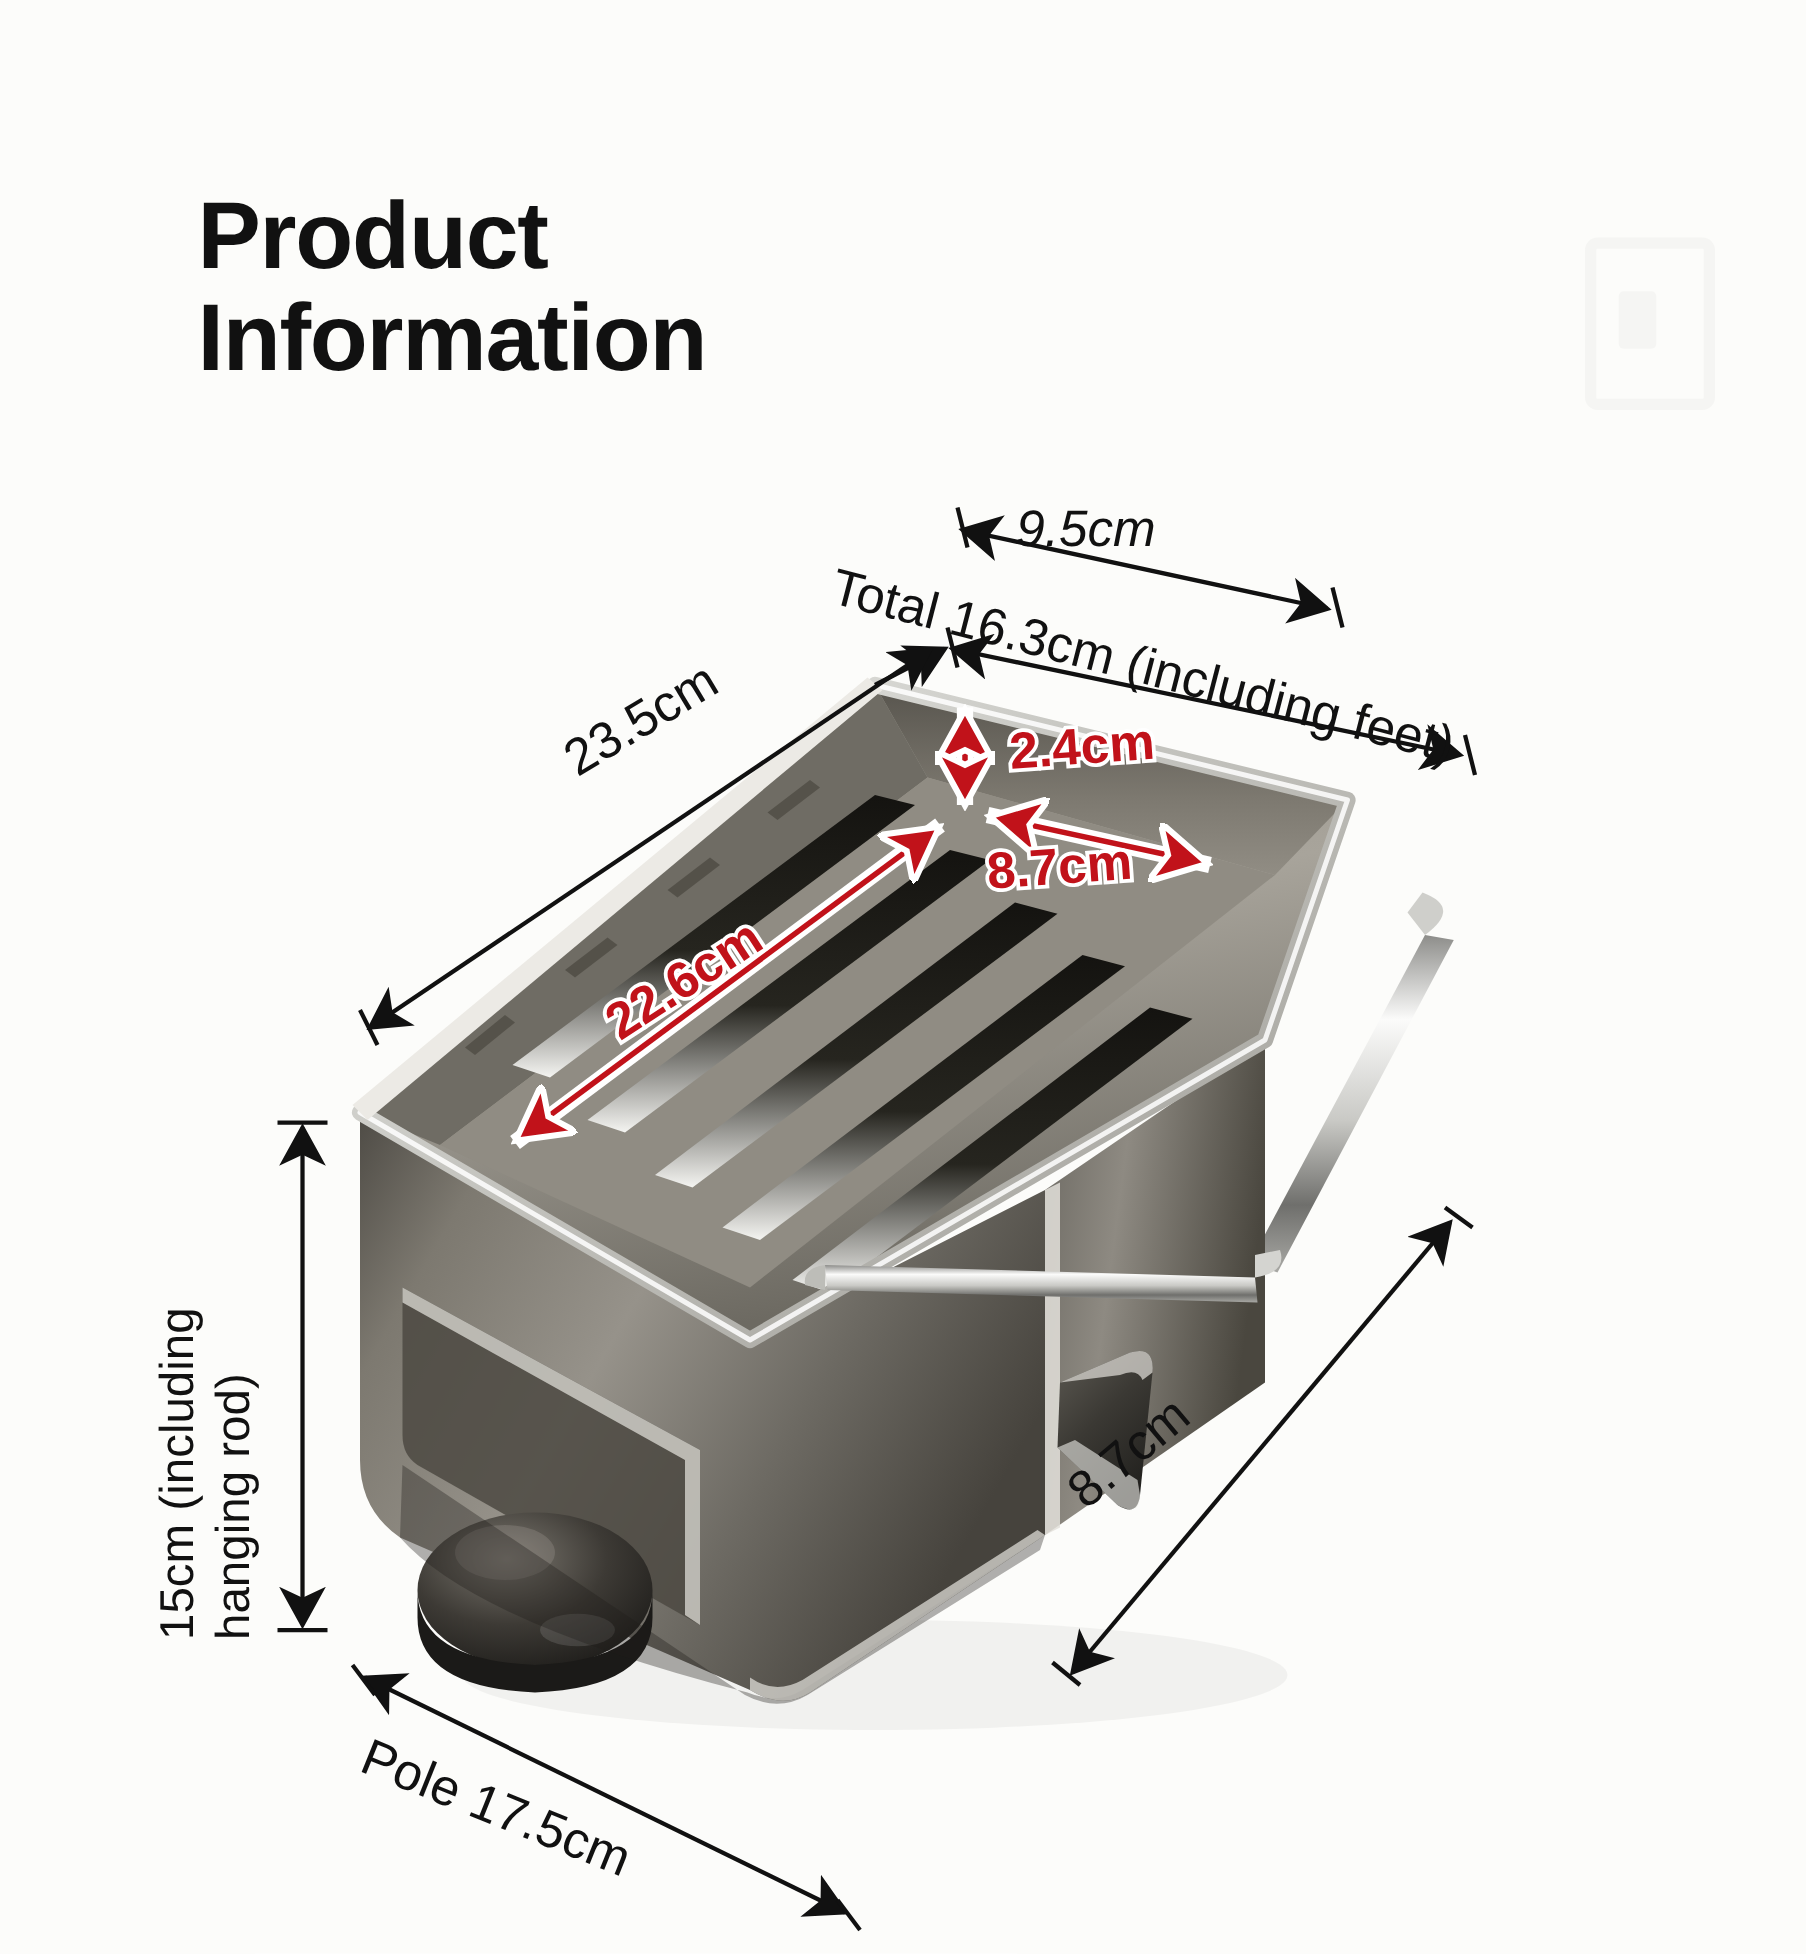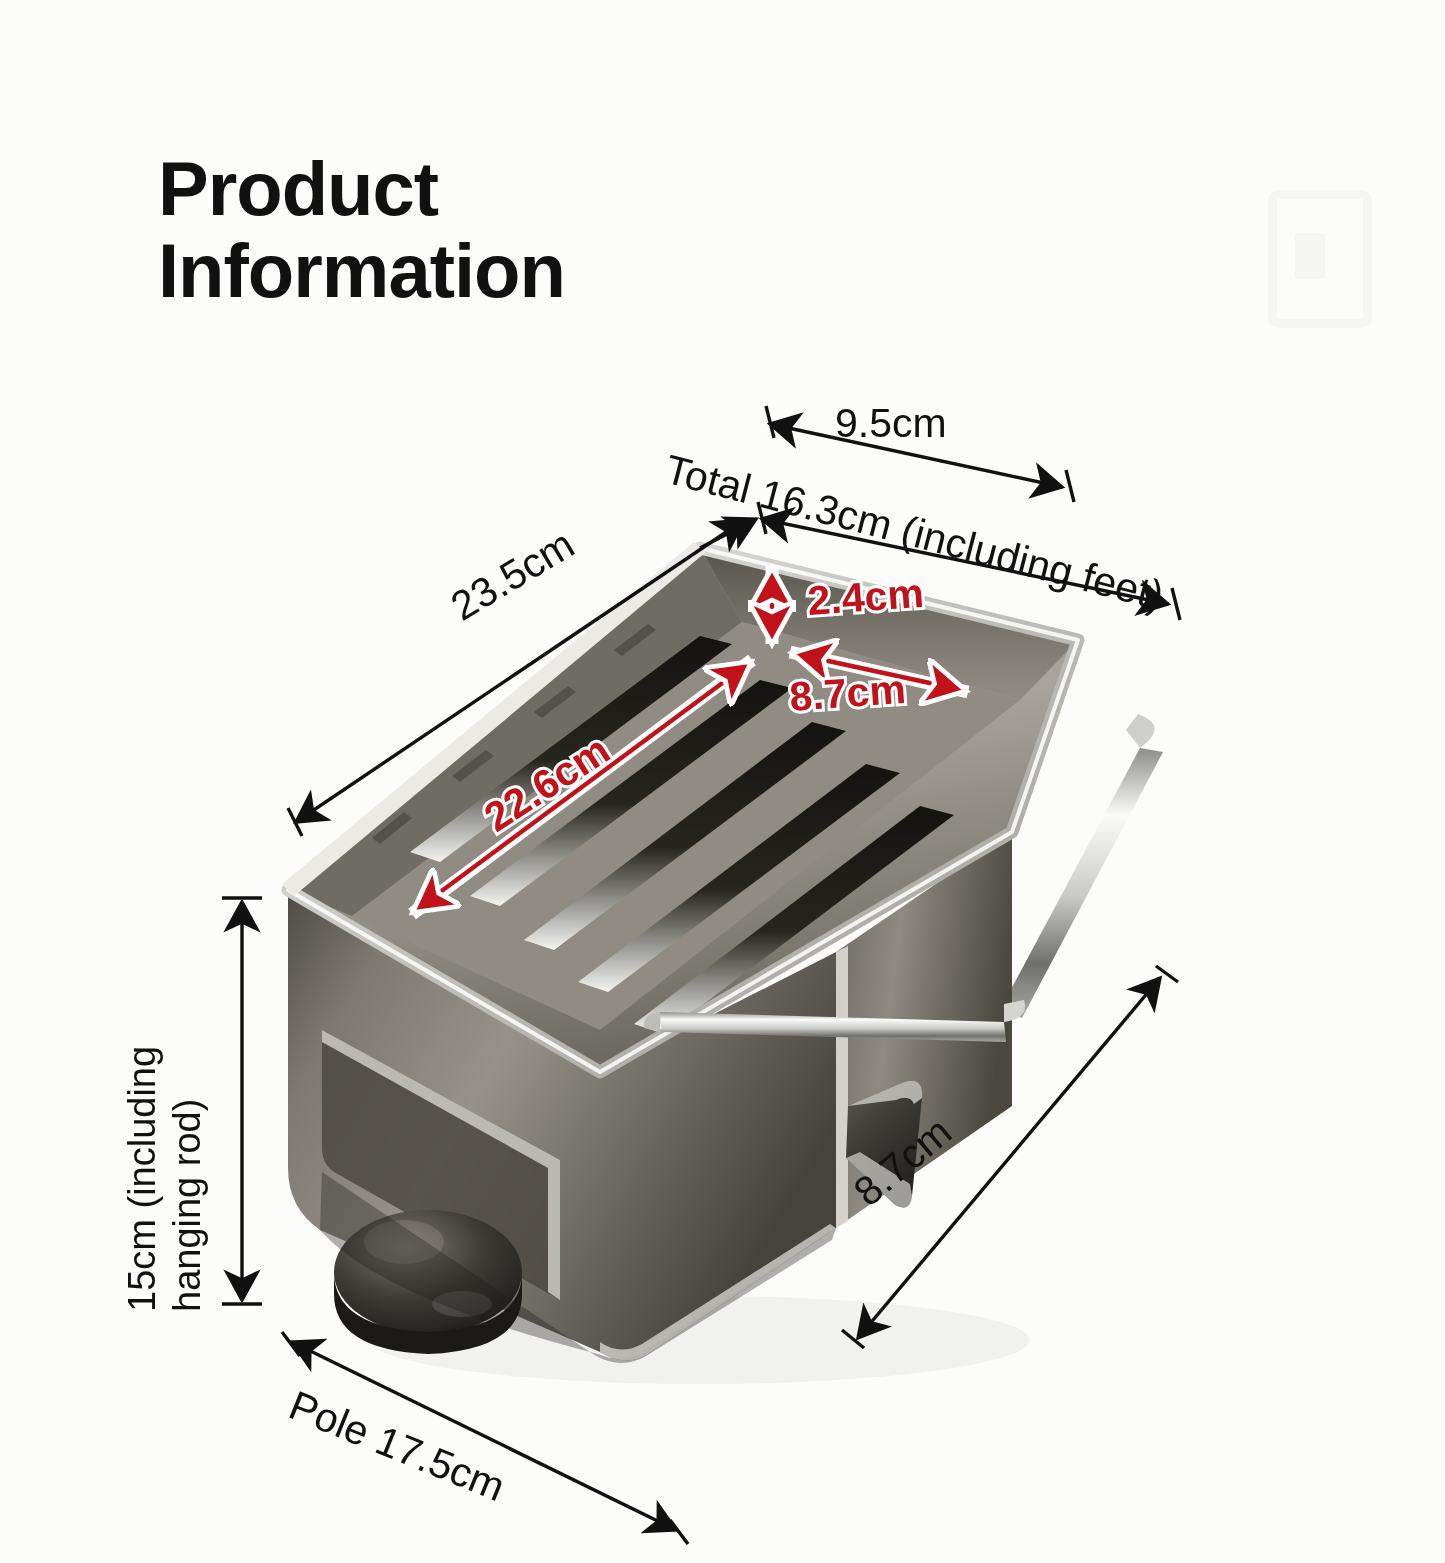--- a/index.html
+++ b/index.html
@@ -82,21 +82,21 @@
     position: absolute;
     color: #c1121a;
     font-size: 41px;
     font-weight: bold;
     white-space: nowrap;
     transform-origin: 0 0;
     -webkit-text-stroke: 6px #ffffff;
     paint-order: stroke fill;
   }
 
-  .l-95   { left: 835px;  top: 400px;  }
+  .l-95   { left: 813px;  top: 400px; font-style: italic;  }
   .l-total{ left: 672px;  top: 446px;  transform: rotate(14.5deg); }
   .l-235  { left: 443px;  top: 590px;  transform: rotate(-31deg);  }
   .l-87r  { left: 845px;  top: 1180px; transform: rotate(-40deg);  }
   .l-pole { left: 300px;  top: 1382px; transform: rotate(22deg);   }
   .l-vert { left: 120px;  top: 1312px; transform: rotate(-90deg);  font-size: 38px; line-height: 1.18; white-space: pre-line; }
 
   .r-24   { left: 806px;  top: 578px;  transform: rotate(-4deg);  }
   .r-87   { left: 788px;  top: 674px;  transform: rotate(-4deg);  }
   .r-226  { left: 476px;  top: 802px;  transform: rotate(-33deg); }
 </style>

